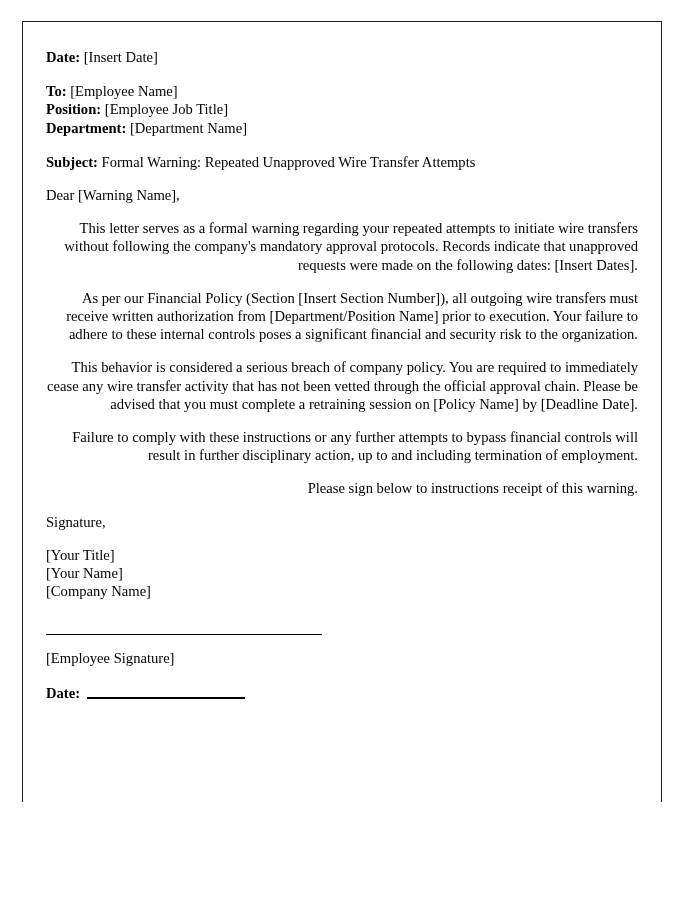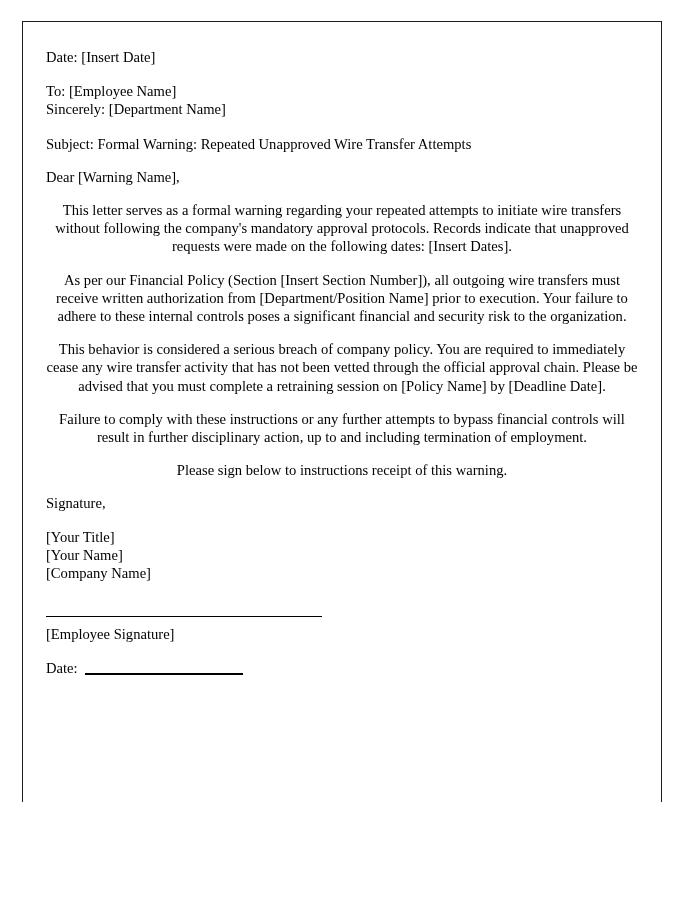--- a/index.html
+++ b/index.html
@@ -46,39 +46,39 @@
   .gap-subject   { height: 15px; }
   .gap-salut     { height: 15px; }
   .gap-para      { height: 15px; }
   .gap-sincerely { height: 15px; }
   .gap-signer    { height: 15px; }
   .gap-ack       { height: 18px; }
   .gap-sigline   { height: 16px; }
   .gap-datefield { height: 16px; }
 
   .lbl {
-    font-weight: normal;
+    font-weight: bold;
   }
 
   .para {
-    text-align: center;
+    text-align: right;
     margin: 0;
   }
 
   .line { margin: 0; white-space: nowrap; }
 
   
   .sig-rule {
     width: 276px;
     height: 0;
     border-bottom: 1.7px solid #000000;
     margin: 0;
   }
 
-  .sig-caption { margin-top: 8px; }
+  .sig-caption { margin-top: 14px; }
 
   
   .date-field {
     display: flex;
     align-items: flex-end;
     gap: 7px;
   }
   .date-field-rule {
     width: 158px;
     height: 0;
@@ -97,21 +97,25 @@
       <span>[Insert Date]</span>
     </div>
 
     <div class="gap-date"></div>
 
     <div class="line">
       <span class="lbl">To:</span> 
       <span>[Employee Name]</span>
     </div>
     <div class="line">
-      <span class="lbl">Sincerely:</span> 
+      <span class="lbl">Position:</span> 
+      <span>[Employee Job Title]</span>
+    </div>
+    <div class="line">
+      <span class="lbl">Department:</span> 
       <span>[Department Name]</span>
     </div>
 
     <div class="gap-addr"></div>
 
     <div class="line">
       <span class="lbl">Subject:</span> 
       <span>Formal Warning: Repeated Unapproved Wire Transfer Attempts</span>
     </div>
 

